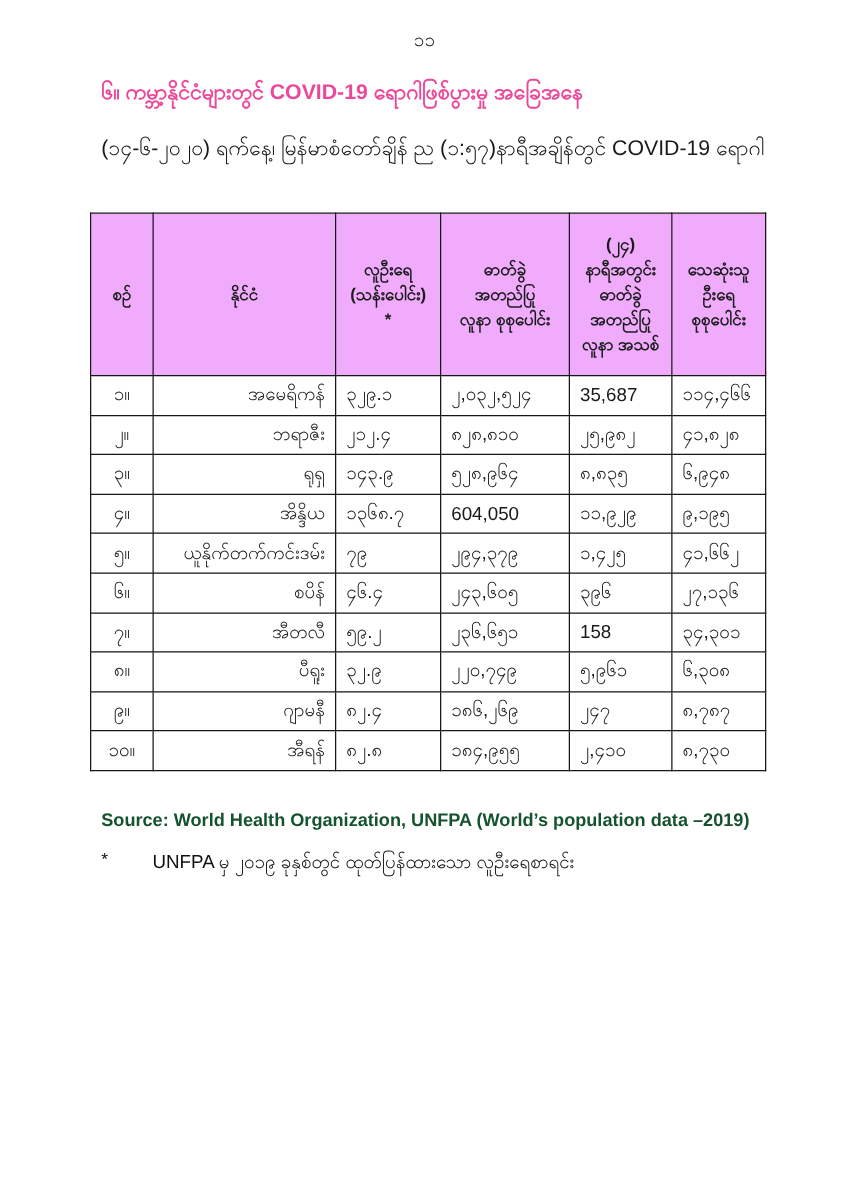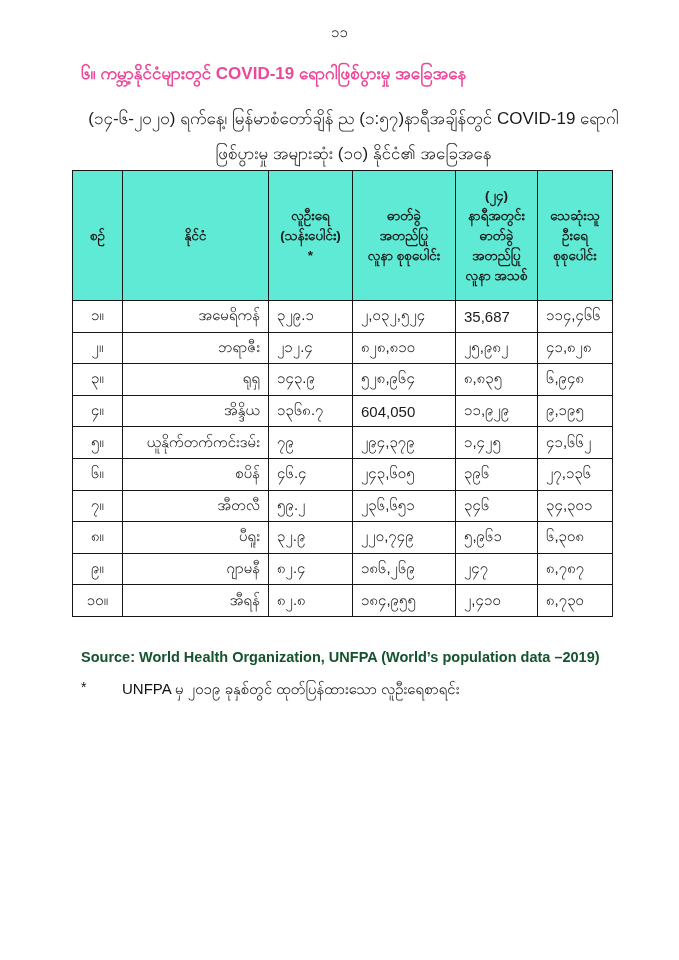--- a/index.html
+++ b/index.html
@@ -17,31 +17,31 @@
     text-align:center; font-size:15px; color:#1a1a1a;
   }
   .heading {
     position:absolute; left:81px; top:62px; width:560px;
     font-size:17px; font-weight:bold; color:#ec4899;
   }
   .intro {
     position:absolute; left:81px; top:101px; width:545px;
     font-size:17px; line-height:35px; color:#1a1a1a;
   }
-  .intro .line { display:block;text-align:center; }
+  .intro .line { display:block; }
   table.covid-table {
     position:absolute; left:72px; top:170px;
     width:540px; table-layout:fixed;
     border-collapse:collapse;
   }
   .covid-table th, .covid-table td {
     border:1.5px solid #161616;
   }
   .covid-table thead th {
-    background:#5eead4;
+    background:#f0abfc;
     font-size:13.5px; font-weight:bold;
     text-align:center; vertical-align:middle;
     white-space:pre-line; line-height:20px;
     height:130px; padding:4px 2px;
   }
   .covid-table tbody td {
     background:#ffffff;
     font-size:15px; height:31.6px;
     padding:0 8px; vertical-align:middle;
   }
@@ -68,21 +68,20 @@
 <body>
 
 <div class="page">
 
   <div class="page-number">၁၁</div>
 
   <div class="heading">၆။ ကမ္ဘာ့နိုင်ငံများတွင် COVID-19 ရောဂါဖြစ်ပွားမှု အခြေအနေ</div>
 
   <div class="intro">
     <span class="line">(၁၄-၆-၂၀၂၀) ရက်နေ့၊ မြန်မာစံတော်ချိန် ည (၁:၅၇)နာရီအချိန်တွင် COVID-19 ရောဂါ</span>
-    <span class="line">ဖြစ်ပွားမှု အများဆုံး (၁၀) နိုင်ငံ၏ အခြေအနေ</span>
   </div>
 
   <table class="covid-table">
     <colgroup>
       <col class="col-no">
         <col class="col-country">
         <col class="col-pop">
       <col class="col-total">
         <col class="col-new">
         <col class="col-deaths">
@@ -154,21 +153,21 @@
         <td class="num">၄၆.၄</td>
         <td class="num">၂၄၃,၆၀၅</td>
         <td class="num">၃၉၆</td>
         <td class="num">၂၇,၁၃၆</td>
       </tr>
       <tr>
         <td class="serial">၇။</td>
         <td class="country">အီတလီ</td>
         <td class="num">၅၉.၂</td>
         <td class="num">၂၃၆,၆၅၁</td>
-        <td class="num">၃၄၆</td>
+        <td class="num">158</td>
         <td class="num">၃၄,၃၀၁</td>
       </tr>
       <tr>
         <td class="serial">၈။</td>
         <td class="country">ပီရူး</td>
         <td class="num">၃၂.၉</td>
         <td class="num">၂၂၀,၇၄၉</td>
         <td class="num">၅,၉၆၁</td>
         <td class="num">၆,၃၀၈</td>
       </tr>

